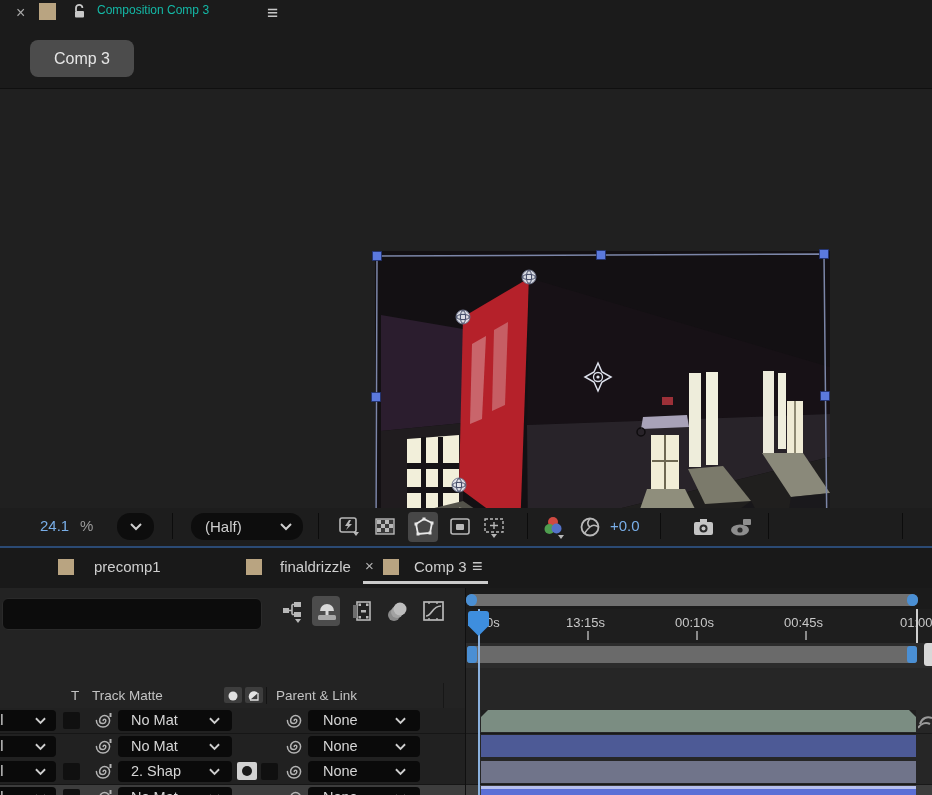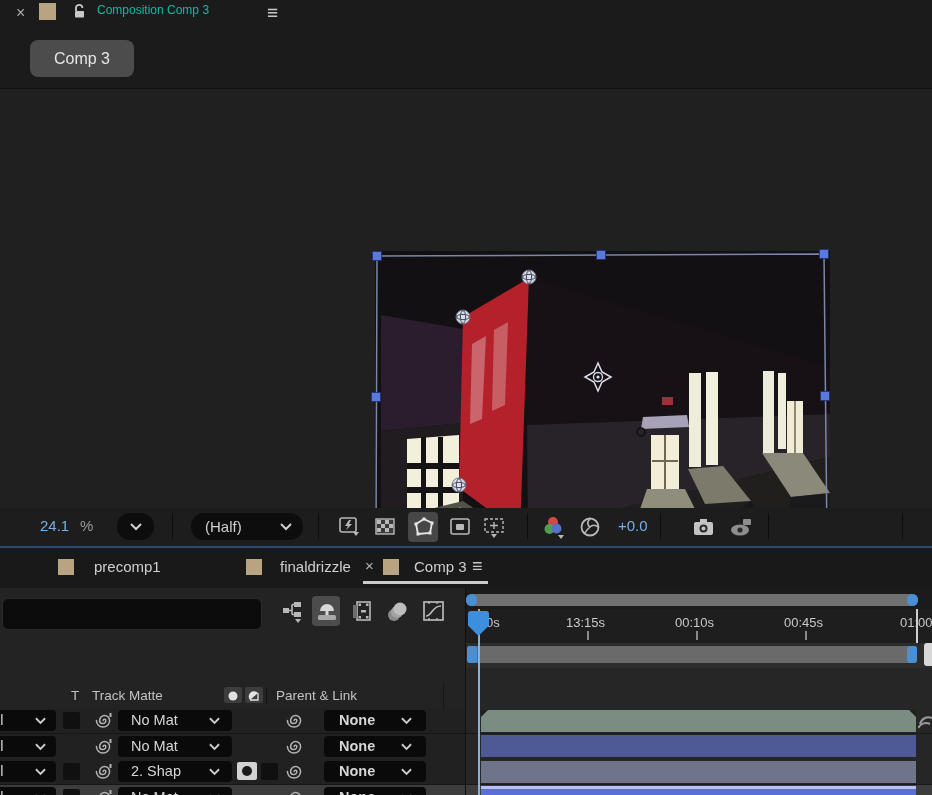--- a/index.html
+++ b/index.html
@@ -24,21 +24,21 @@
   .zoom-unit{left:80px;top:9px;color:#9a9a9a;font-size:15px;}
   .tb-btn{background:#0d0d0d;border-radius:13px;}
   #zoom-dd{left:117px;top:5px;width:37px;height:27px;}
   #res-dd{left:191px;top:5px;width:112px;height:27px;color:#cfcfcf;font-size:15px;line-height:27px;}
   #res-dd span{padding-left:14px;}
   #res-dd svg{position:absolute;right:11px;top:10px;}
   #zoom-dd svg{position:absolute;left:13px;top:10px;}
   .icon-btn{top:6px;width:26px;height:26px;}
   .icon-btn.active{background:#474747;border-radius:4px;}
   .icon-btn svg{position:absolute;left:2px;top:2px;}
-  .exp-val{left:610px;top:9px;color:#79aee8;font-size:15px;margin-left:8px;}
+  .exp-val{left:610px;top:9px;color:#79aee8;font-size:15px;}
   #tc-box{left:782px;top:4px;width:108px;height:27px;background:#0b0b0b;border:1.5px solid #3d3d3d;
     border-radius:6px;color:#e4e4e4;font-size:15px;line-height:27px;text-align:center;}
   
   #timeline{left:0;top:546px;width:932px;height:249px;background:#232323;border-top:2px solid #2b4a74;}
   #tabbar{left:0;top:0;width:932px;height:40px;background:#191919;}
   .tab-swatch{top:11px;width:16px;height:16px;background:#b9a481;}
   .tab-label{top:10px;color:#cfcfcf;font-size:15px;}
   .tab-close{top:9px;color:#b5b5b5;font-size:15px;}
   .tab-menu{top:8px;color:#c6c6c6;font-size:18px;}
   #tab-underline{left:363px;top:33px;width:125px;height:2.5px;background:#cbcbcb;}
@@ -56,21 +56,21 @@
   .lrow.sel{background:#3d3d3d;}
   .dd{position:absolute;background:#0a0a0a;border-radius:4px;height:21px;top:2px;color:#d6d6d6;
     font-size:14.5px;line-height:21px;}
   .dd .chev{position:absolute;top:7px;}
   .blend-dd{left:-30px;width:86px;}
   .blend-dd span{padding-left:10px;}
   .blend-dd .chev{right:10px;}
   .matte-dd{left:118px;width:114px;}
   .matte-dd span{padding-left:13px;}
   .matte-dd .chev{right:12px;}
-  .parent-dd{left:324px;width:102px;font-weight:bold;}
+  .parent-dd{left:308px;width:112px;}
   .parent-dd span{padding-left:15px;}
   .parent-dd .chev{right:14px;}
   .dark-box{position:absolute;left:63px;top:4px;width:17px;height:17px;background:#101010;border-radius:2px;}
   .dark-box2{position:absolute;left:261px;top:4px;width:17px;height:17px;background:#101010;border-radius:2px;}
   .alpha-ic{position:absolute;left:237px;top:3px;width:20px;height:18px;background:#d2d2d2;border-radius:2px;}
   .alpha-ic i{position:absolute;left:5px;top:4px;width:10px;height:10px;background:#1a1a1a;border-radius:50%;}
   .pick{position:absolute;top:3px;}
   .pick.m{left:95px;} .pick.p{left:286px;}
   
   #tl-right{left:466px;top:40px;width:466px;height:209px;overflow:hidden;background:#262626;}

